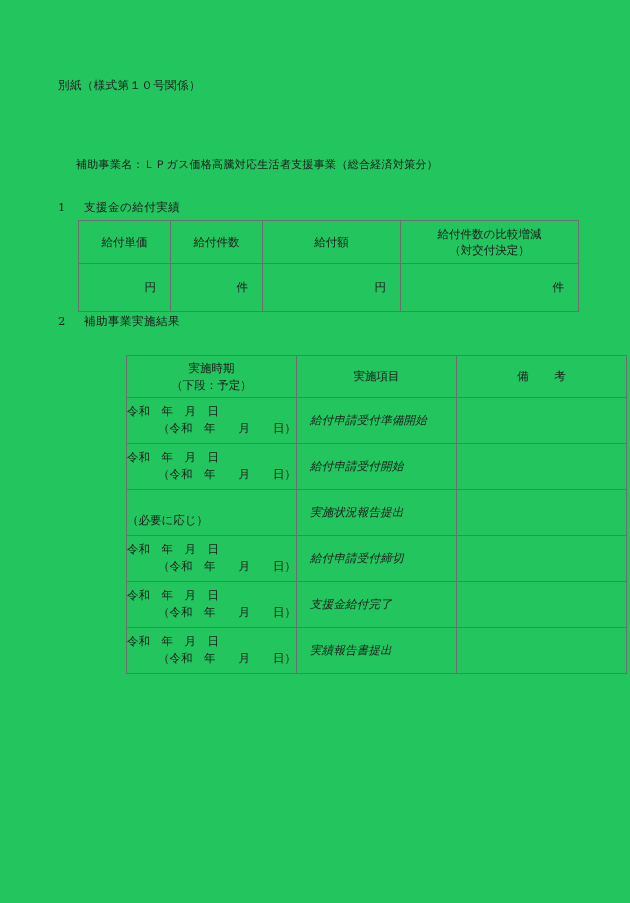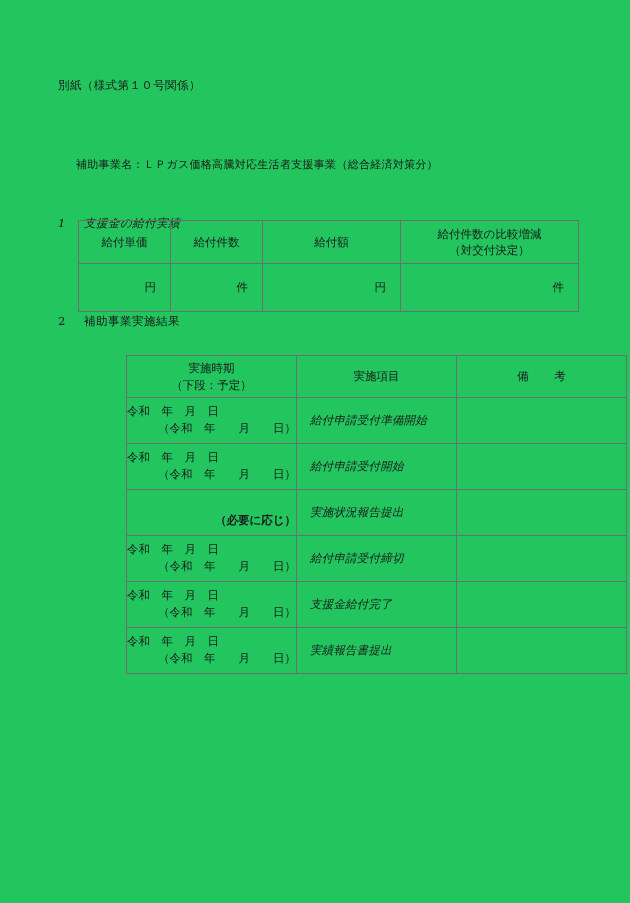--- a/index.html
+++ b/index.html
@@ -57,21 +57,21 @@
   .section-head {
     position: absolute;
     font-size: 11.5px;
     letter-spacing: 0.5px;
     white-space: nowrap;
   }
   .section-head .num {
     display: inline-block;
     width: 26px;
   }
-  #sec1-head { left: 58px; top: 216px; font-style: italic; }
+  #sec1-head { left: 58px; top: 200px; }
   #sec2-head { left: 58px; top: 314px; }
 
   
   table.grid {
     position: absolute;
     border-collapse: collapse;
     table-layout: fixed;
     font-size: 11.5px;
   }
   table.grid td, table.grid th {
@@ -128,25 +128,24 @@
     white-space: pre;
   }
   .period-line2 {
     display: block;
     text-align: right;
     line-height: 1.5;
     white-space: pre;
   }
   .period-single {
     display: block;
-    text-align: right;
+    text-align: left;
     line-height: 1.5;
     padding-top: 17px;
     white-space: pre;
-    font-weight: bold;
   }
   #table-schedule td.item {
     padding-left: 13px;
     text-align: left;
     letter-spacing: 0.2px;
     font-style: italic;
   }
   #table-schedule td.note {
     text-align: left;
   }

